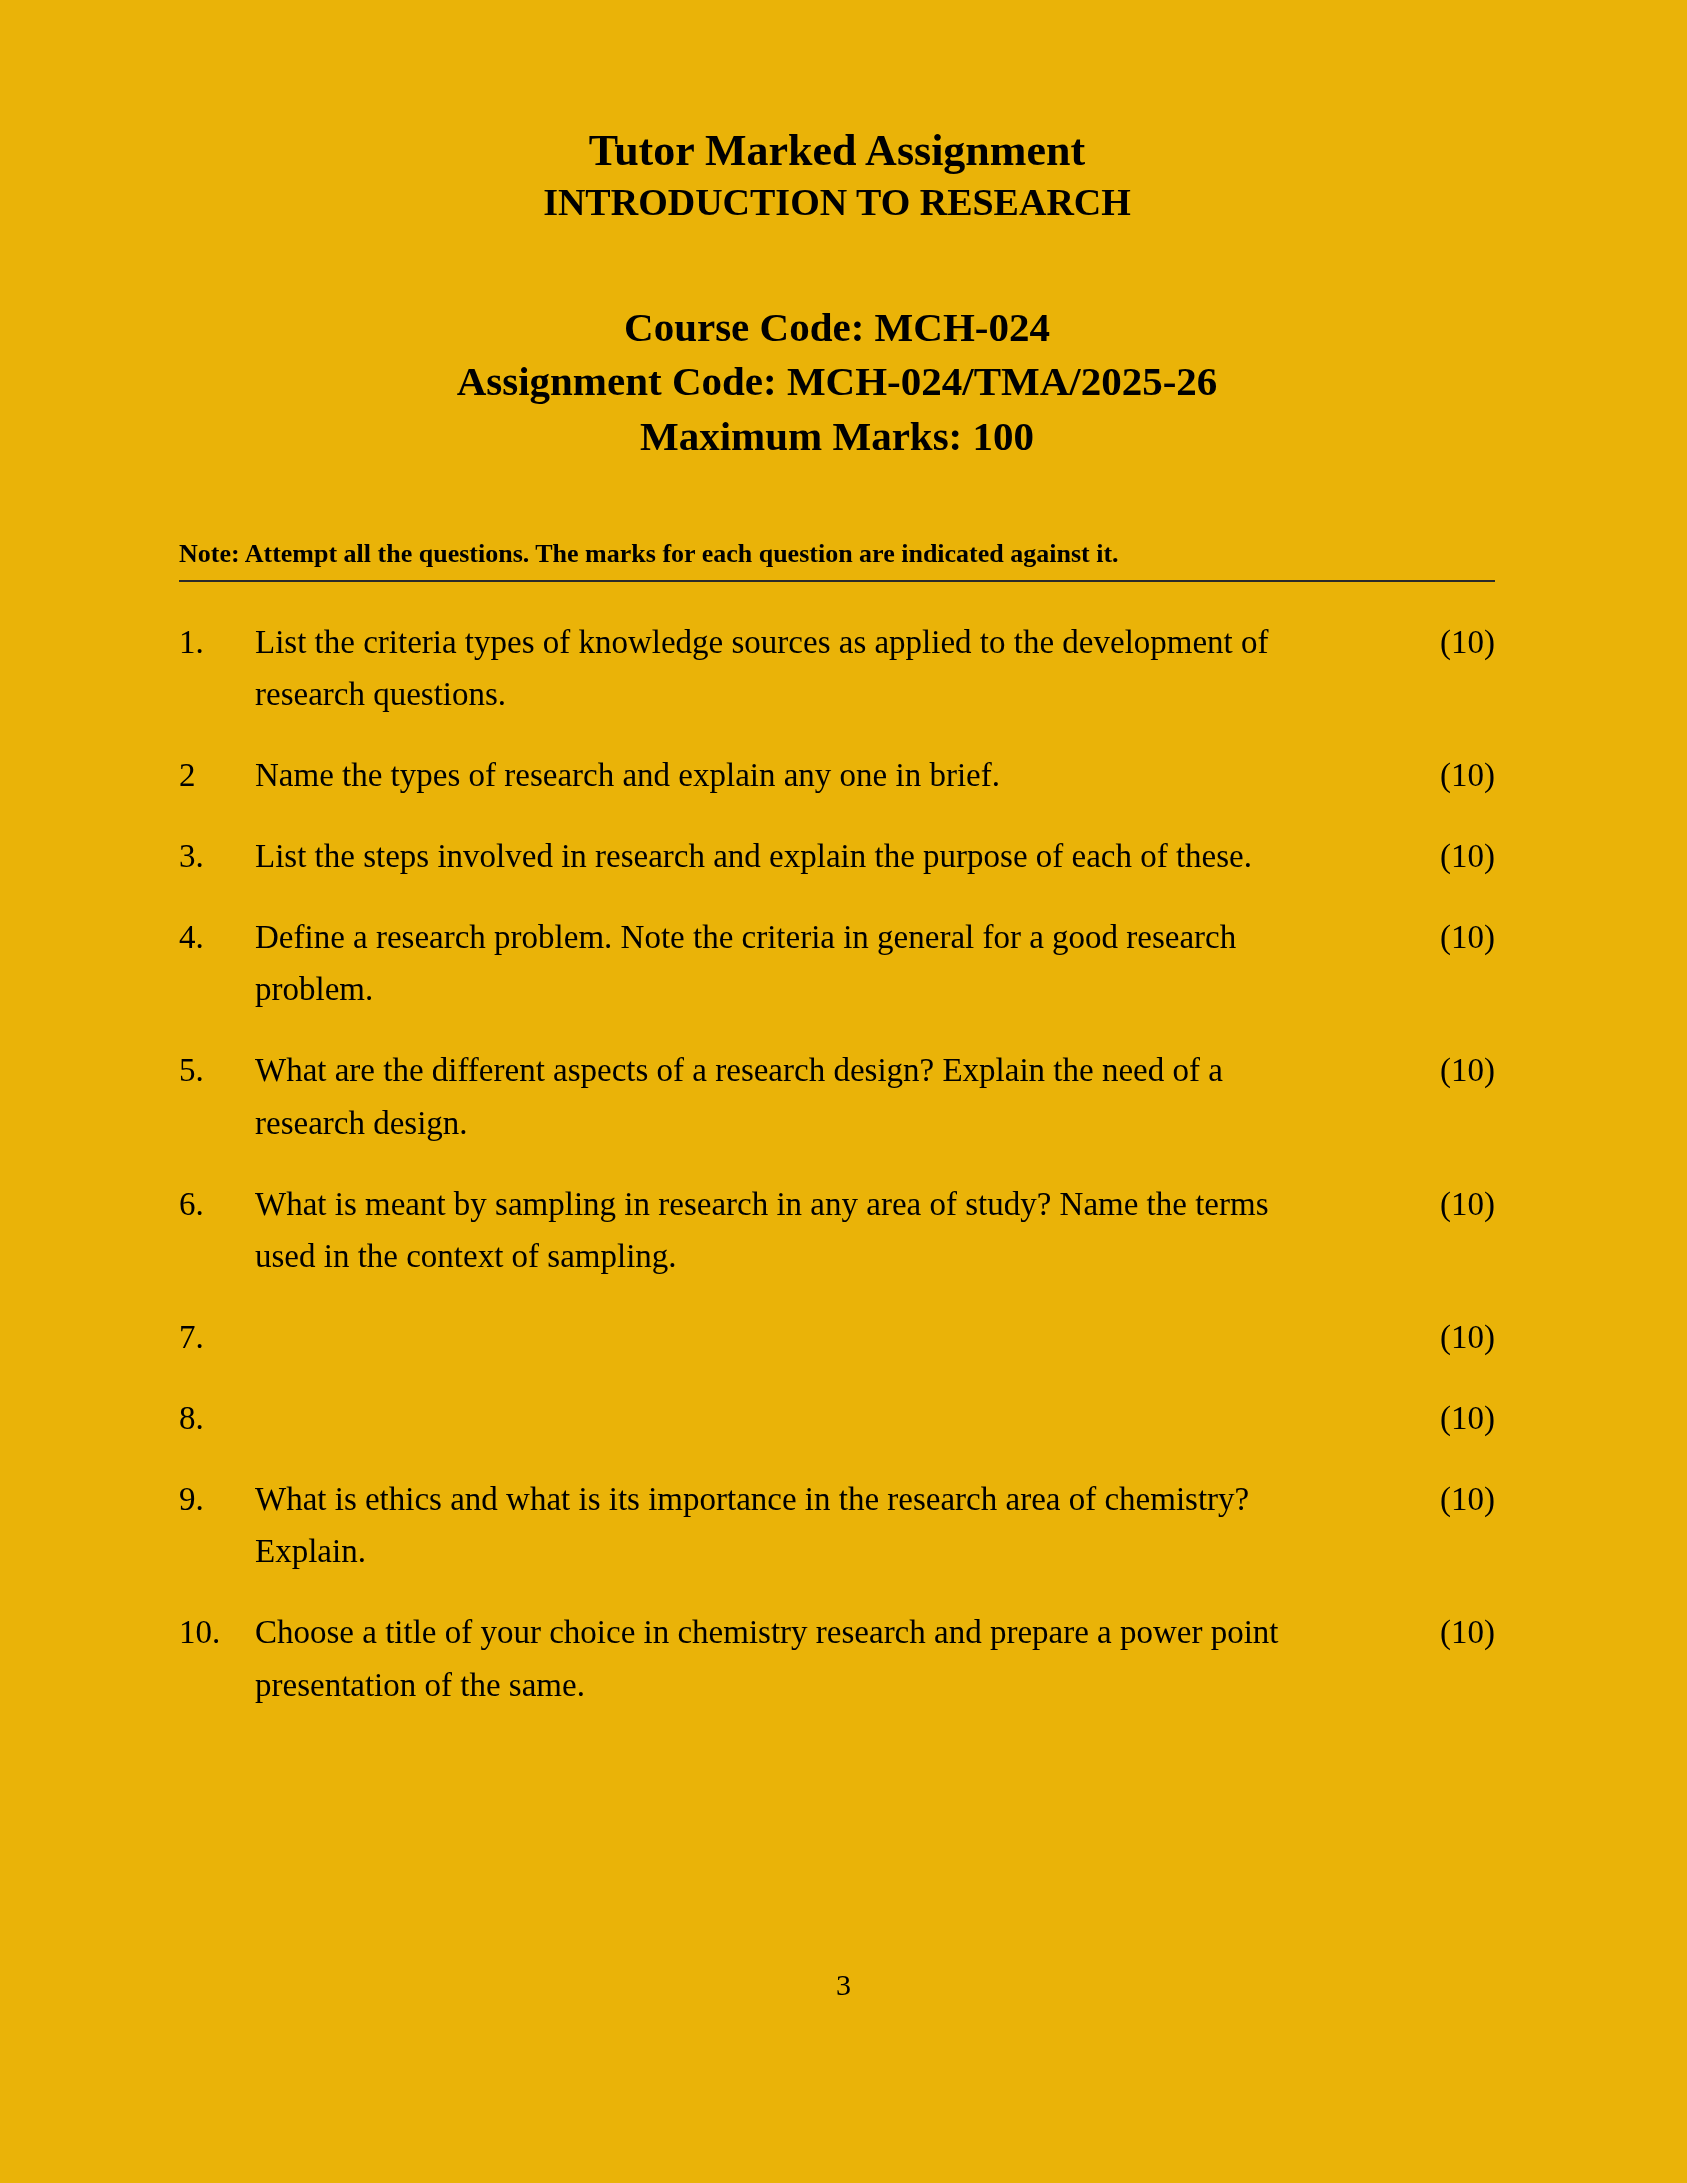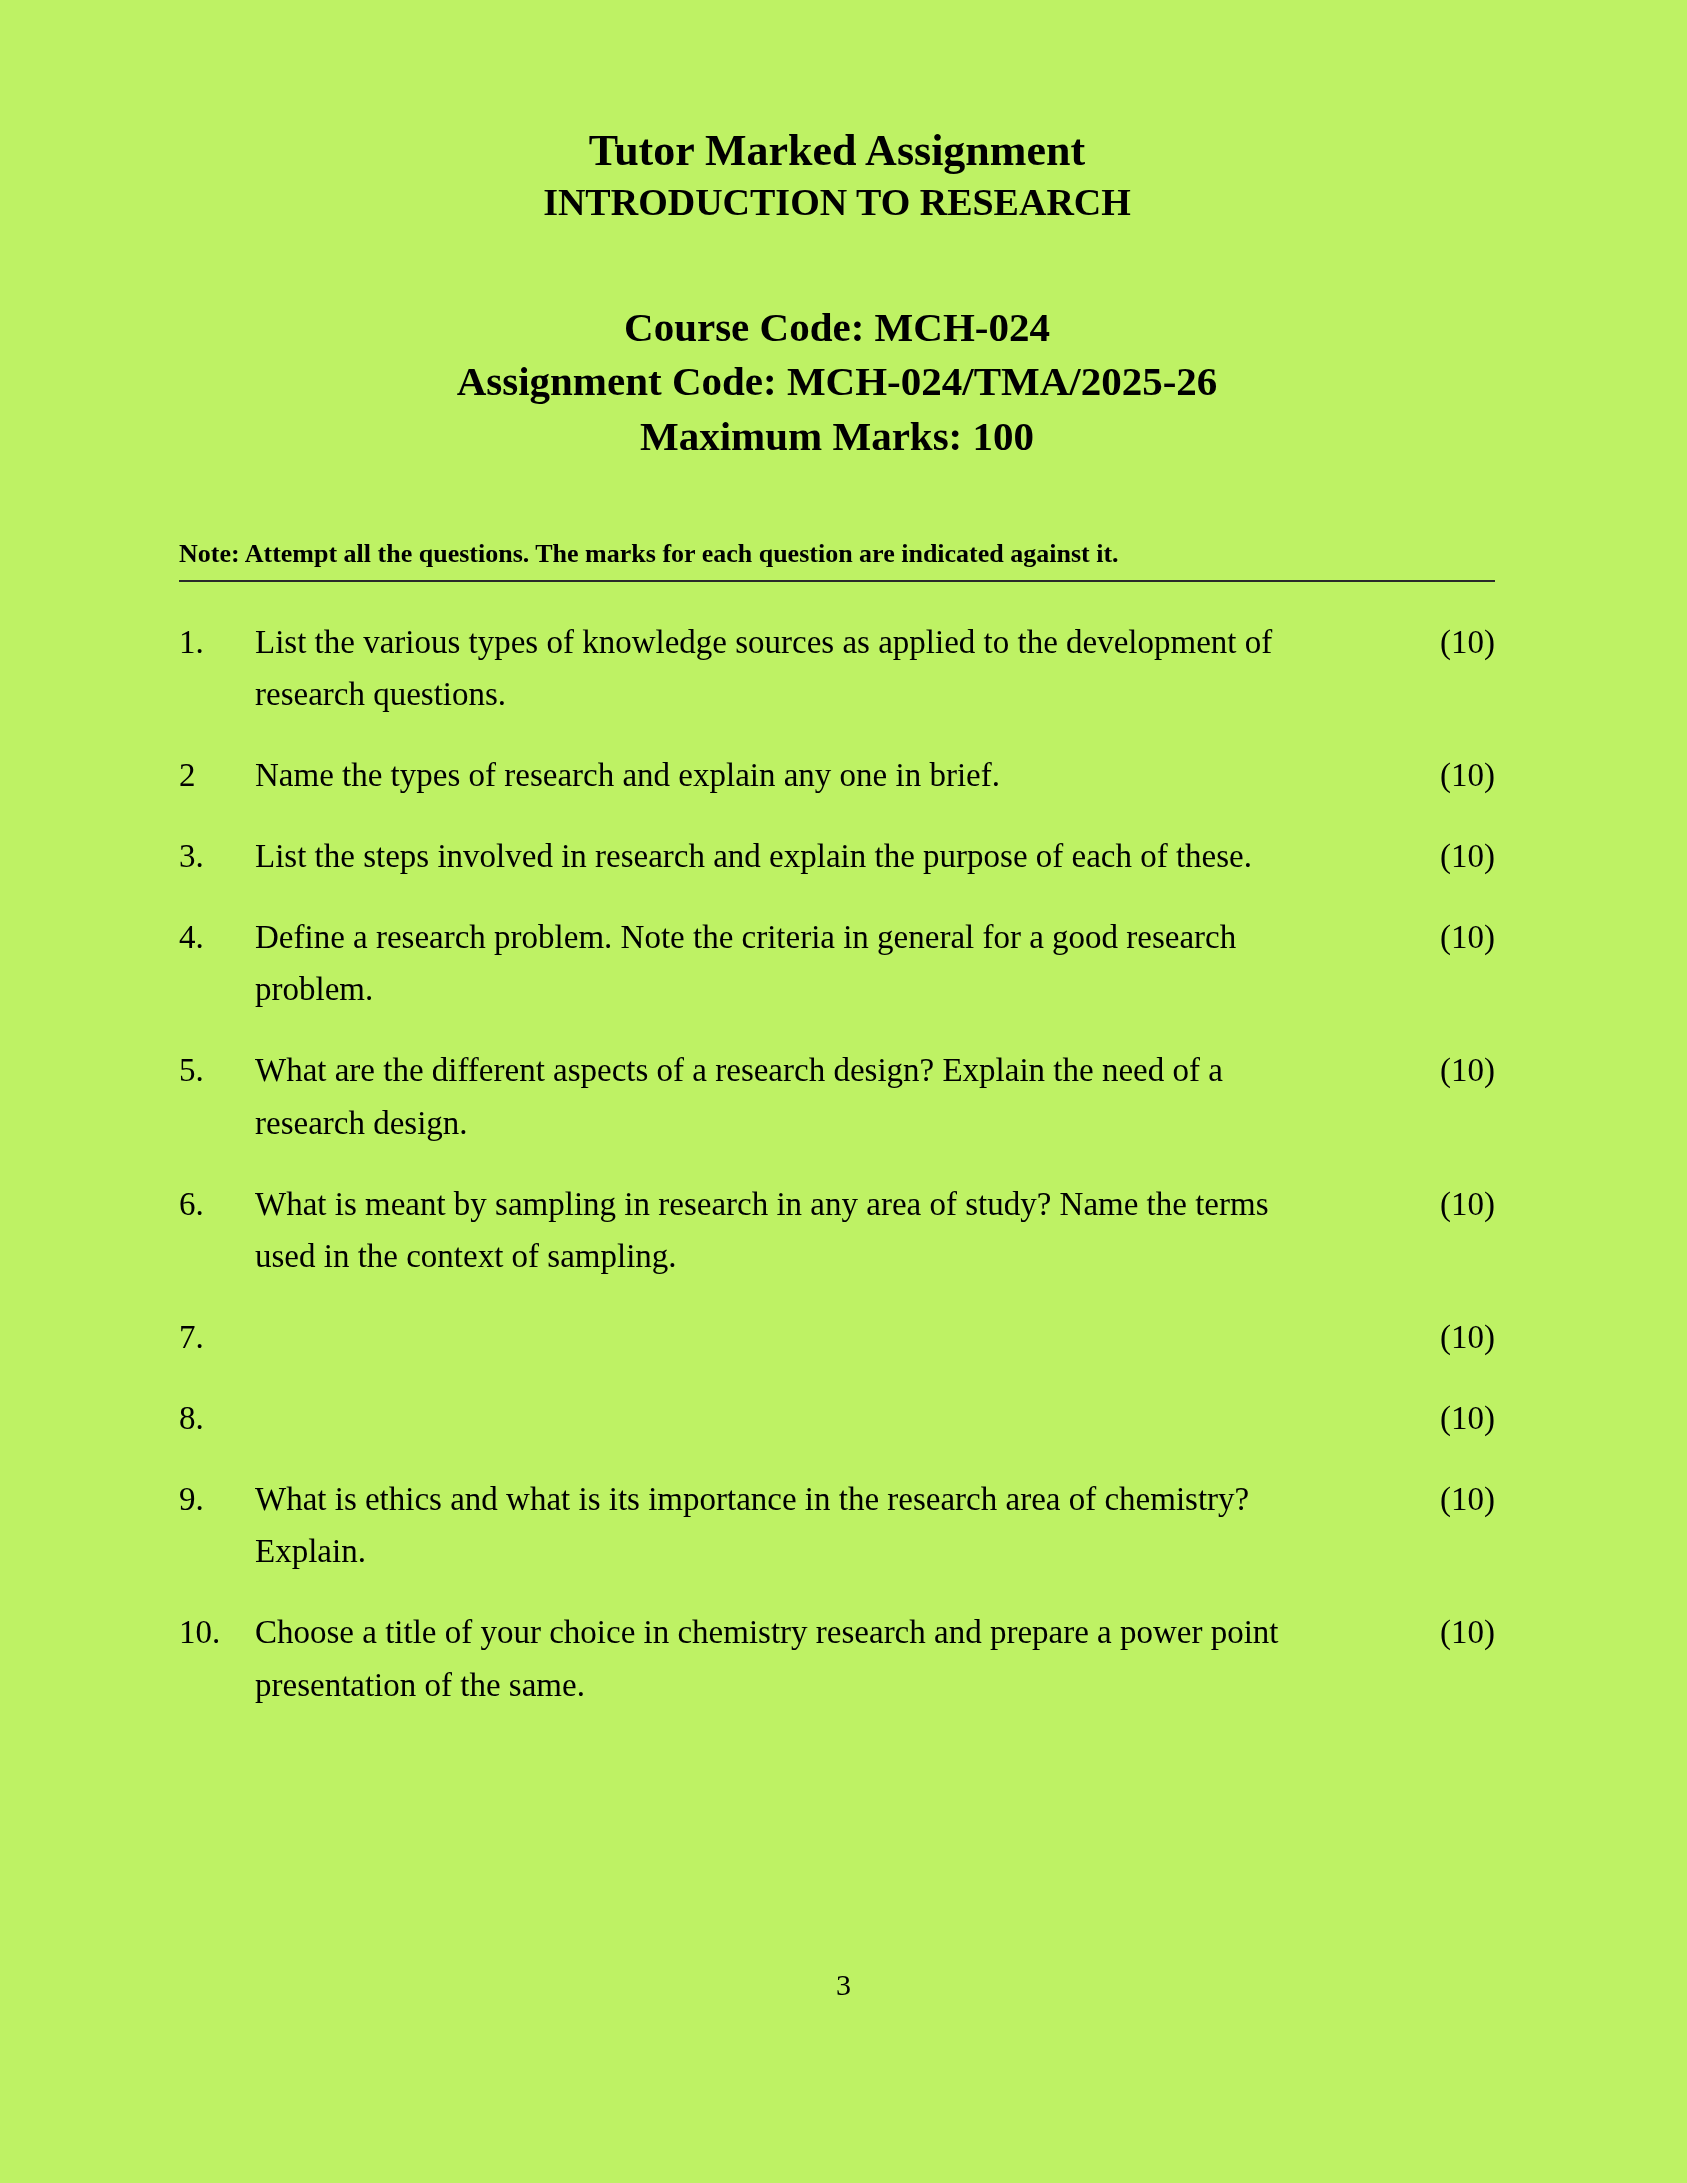--- a/index.html
+++ b/index.html
@@ -4,21 +4,21 @@
 <style>
   html, body {
     margin: 0;
     padding: 0;
     background: #ffffff;
   }
   .page {
     position: relative;
     width: 1687px;
     height: 2183px;
-    background: #bef264;
+    background: #eab308;
     color: #000000;
     font-family: "Liberation Serif", serif;
     overflow: hidden;
   }
   .content {
     padding: 126px 192px 0 179px;
   }
   .doc-title {
     margin: 0;
     text-align: center;
@@ -94,21 +94,21 @@
       <div>Assignment Code: MCH-024/TMA/2025-26</div>
       <div>Maximum Marks: 100</div>
     </div>
 
     <div class="note-line">Note: Attempt all the questions. The marks for each question are indicated against it.</div>
 
     <div class="questions">
 
       <div class="q-row">
         <div class="q-num">1.</div>
-        <div class="q-text">List the various types of knowledge sources as applied to the development of research questions.</div>
+        <div class="q-text">List the criteria types of knowledge sources as applied to the development of research questions.</div>
         <div class="q-marks">(10)</div>
       </div>
 
       <div class="q-row">
         <div class="q-num">2</div>
         <div class="q-text">Name the types of research and explain any one in brief.</div>
         <div class="q-marks">(10)</div>
       </div>
 
       <div class="q-row">

